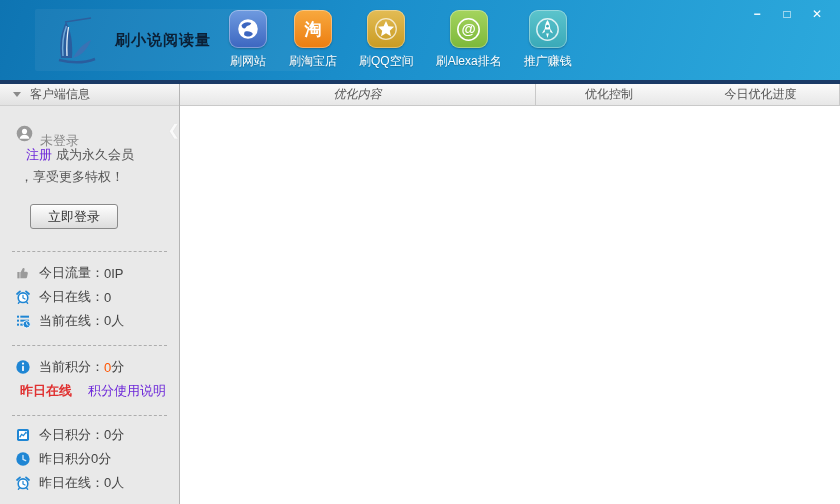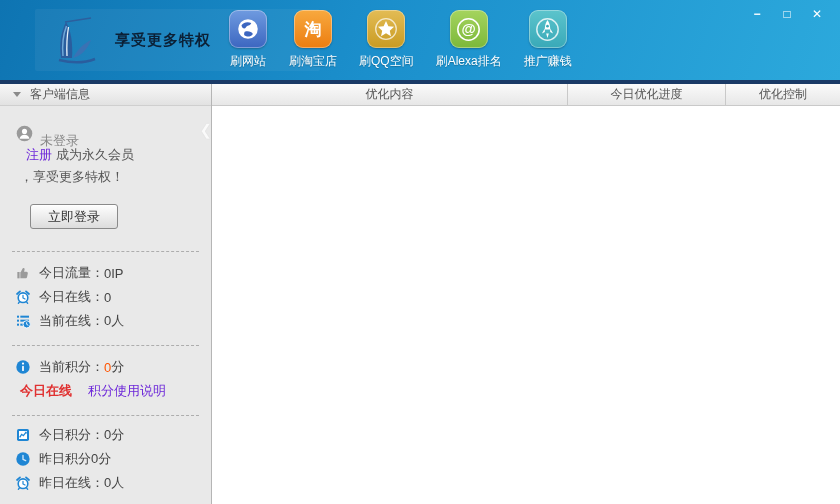--- a/index.html
+++ b/index.html
@@ -41,21 +41,21 @@
   }
 
   
   .nav-line { height:4px; background:#1a3a66; }
 
   
   .content { display:flex; height:420px; }
 
   
   .sidebar {
-    position:relative; width:212px; background:#e9e9e9;
+    position:relative; width:180px; background:#e9e9e9;
     border-right:1px solid #b5b5b5; overflow:hidden; flex:none;
   }
   .sidebar-header {
     height:22px; display:flex; align-items:center;
     background:linear-gradient(180deg,#f7f7f7,#e2e2e2);
     border-bottom:1px solid #cfcfcf; cursor:pointer;
   }
   .tri-down {
     width:0; height:0; margin-left:13px;
     border-left:4px solid transparent; border-right:4px solid transparent; border-top:5px solid #8a8a8a;
@@ -96,41 +96,41 @@
   a.link-red { color:#e03131; font-weight:bold; text-decoration:none; margin-right:16px; cursor:pointer; }
 
   
   .main { flex:1; background:#ffffff; display:flex; flex-direction:column; }
   .table-header {
     display:flex; height:22px;
     background:linear-gradient(180deg,#fafafa,#e7e7e7);
     border-bottom:1px solid #c9c9c9;
   }
   .th { display:flex; align-items:center; justify-content:center; font-size:12px; color:#555; }
-  .th-1 { width:356px; border-right:1px solid #c9c9c9; }
+  .th-1 { width:356px; border-right:1px solid #c9c9c9;font-style:italic; }
   .th-2 { width:158px; border-right:1px solid #c9c9c9; }
   .th-3 { flex:1; }
   .table-body { flex:1; background:#fff; }
 </style>
 </head>
 <body>
 
 <div class="window">
 
   <div class="titlebar">
     <div class="logo-panel">
       <svg class="logo" viewBox="0 0 52 52">
         <path d="M14 8 L40 4" stroke="#2c5f9e" stroke-width="1.6" fill="none"></path>
         <path d="M10 44 C8 30 10 18 15 8 C20 16 22 30 21 44 Z" fill="#2a5d9e"></path>
         <path d="M12 42 C11 31 12 21 15.5 12" stroke="#6fa8d8" stroke-width="1.5" fill="none"></path>
         <path d="M16 42 C15.5 32 16 22 17.5 13" stroke="#e8f2fa" stroke-width="1.3" fill="none"></path>
         <path d="M22 44 C26 36 32 30 40 26 C36 36 30 42 22 44 Z" fill="#3a72b4"></path>
         <path d="M8 46 C20 49 34 49 44 45" stroke="#2a5d9e" stroke-width="2.5" fill="none"></path>
       </svg>
-      <div class="app-title">享受更多特权</div>
+      <div class="app-title">刷小说阅读量</div>
     </div>
 
     <div class="toolbar">
       <div class="tool-item">
         <div class="tool-icon globe">
           <svg width="26" height="26" viewBox="0 0 24 24">
             <circle cx="12" cy="12" r="9" fill="#fff"></circle>
             <path d="M6 8.5 C8 5.5 12 5 15 6.5 C14 9.5 11 8.5 10 10.5 C9 12.5 6.5 11.5 6 8.5 Z" fill="#3c66c0"></path>
             <path d="M9 14.5 C12 13.5 15.5 14.5 16.5 16.5 C14.5 19.5 10.5 19.5 8.5 17.5 C8.3 16.5 8.5 15.3 9 14.5 Z" fill="#3c66c0"></path>
           </svg>
@@ -264,21 +264,21 @@
               <circle cx="12" cy="12" r="10" fill="#1f86d4"></circle>
               <circle cx="12" cy="6.8" r="1.7" fill="#fff"></circle>
               <rect x="10.7" y="10" width="2.6" height="8" rx="1.3" fill="#fff"></rect>
             </svg>
           </span>
           <span class="lab">当前积分：</span>
           <span class="val-orange">0</span>
           <span>分</span>
         </div>
         <div class="links-row">
-          <a class="link-red">今日在线</a>
+          <a class="link-red">昨日在线</a>
           <a class="link-blue">积分使用说明</a>
         </div>
       </div>
 
       <div class="dashed-divider dd3"></div>
 
       <div class="stats" style="margin-top:7px;">
         <div class="stat-row">
           <span class="icon">
             <svg width="16" height="16" viewBox="0 0 24 24">
@@ -314,20 +314,20 @@
           <span class="lab">昨日在线：</span>
           <span>0人</span>
         </div>
 
       </div>
     </div>
 
     <div class="main">
       <div class="table-header">
         <div class="th th-1">优化内容</div>
+        <div class="th th-3">优化控制</div>
         <div class="th th-2">今日优化进度</div>
-        <div class="th th-3">优化控制</div>
       </div>
       <div class="table-body"></div>
     </div>
 
   </div>
 </div>
 
 </body></html>

